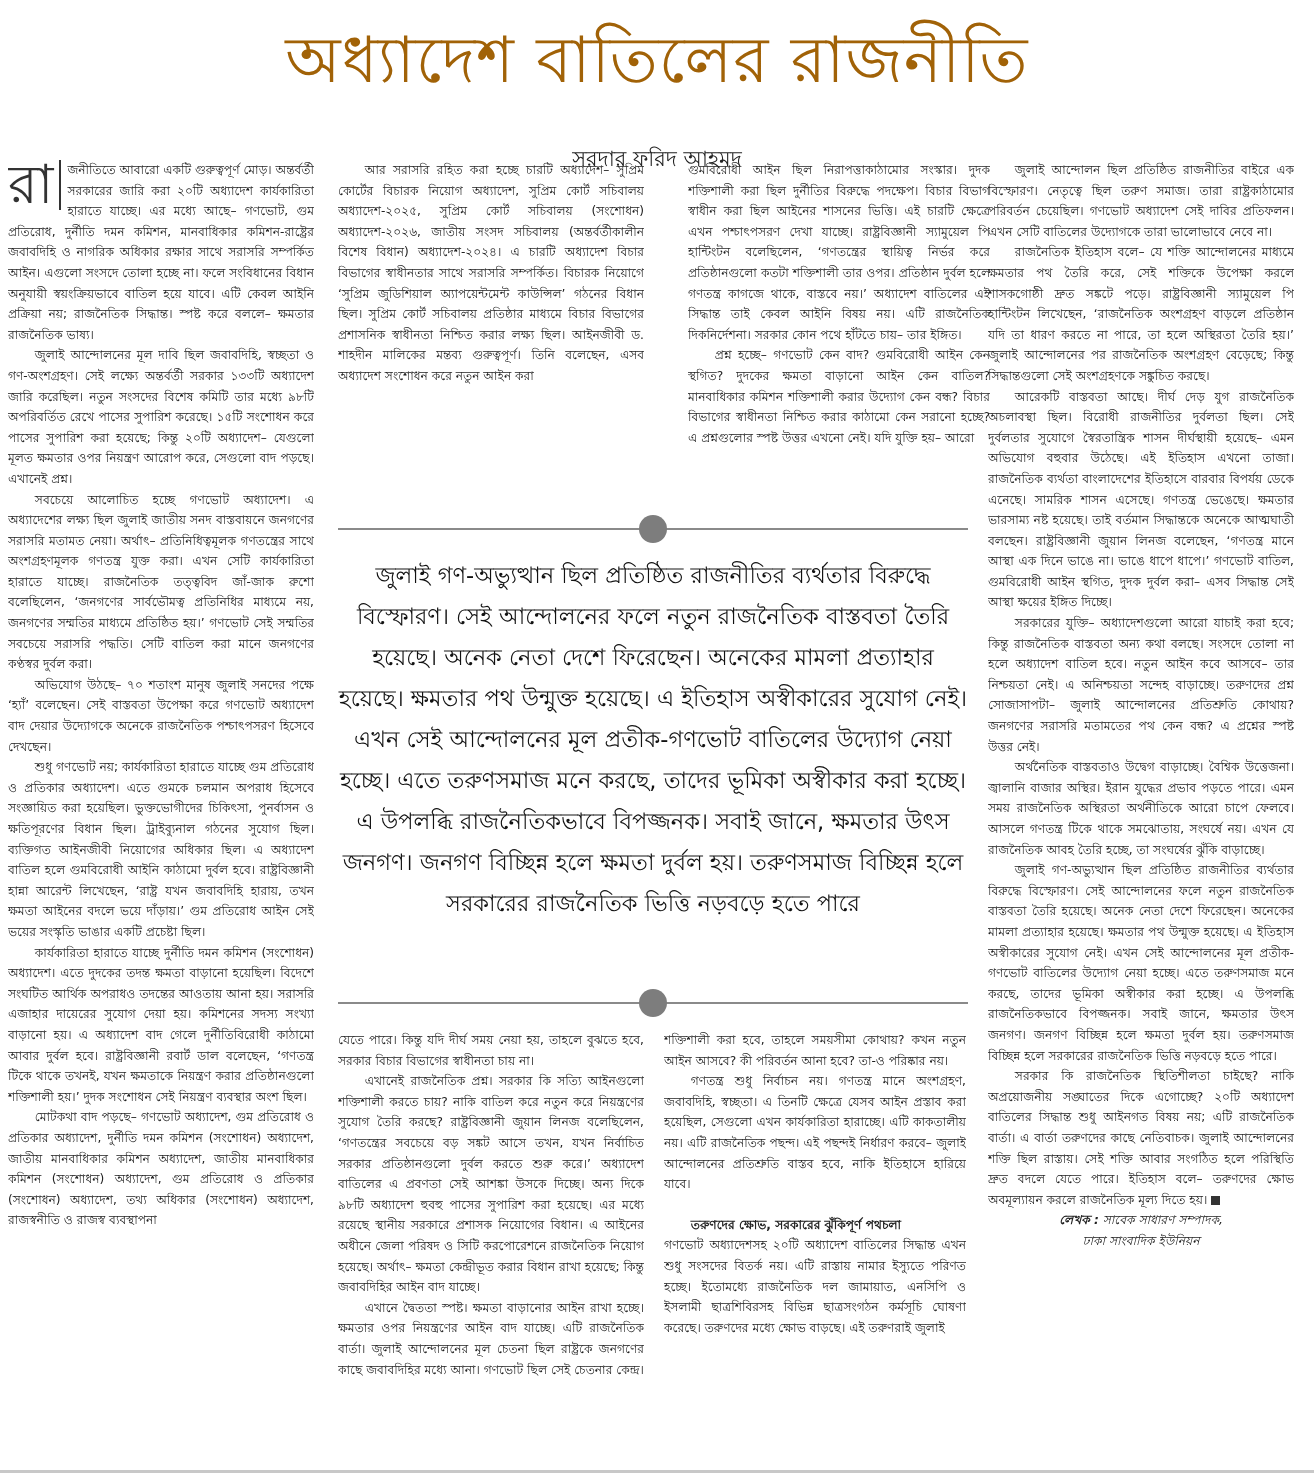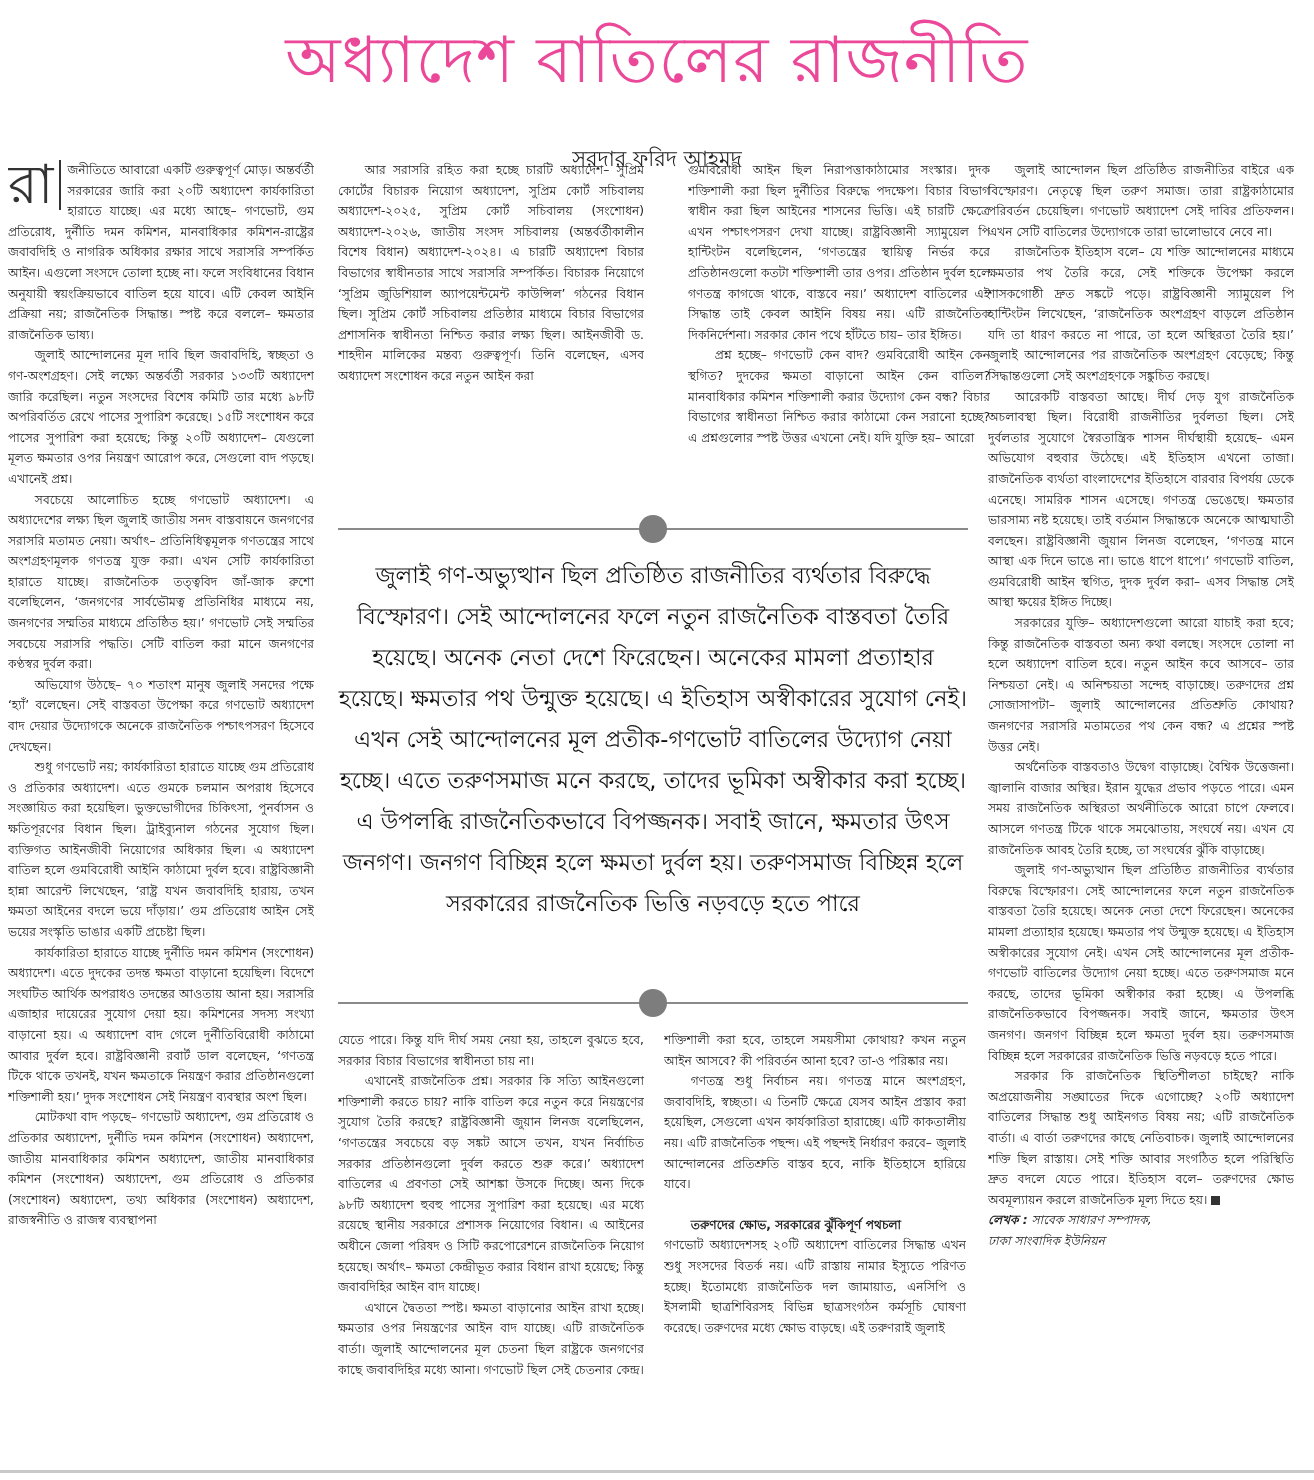--- a/index.html
+++ b/index.html
@@ -1,19 +1,19 @@
 <!DOCTYPE html>
 <html><head>
 <meta charset="utf-8">
 <style>
   html, body { margin:0; padding:0; background:#ffffff; }
   body { width:1314px; height:1480px; position:relative; overflow:hidden; color:#1a1a1a;
          font-family:"DejaVu Sans","Liberation Sans",sans-serif; }
   .headline { position:absolute; left:0; top:20px; width:1314px; text-align:center;
-              font-size:64px; font-weight:normal; line-height:80px; letter-spacing:1px; color:#ec4899;
+              font-size:64px; font-weight:normal; line-height:80px; letter-spacing:1px; color:#a16207;
               font-family:"DejaVu Serif","Liberation Serif",serif; }
   .byline { position:absolute; left:0; top:113px; width:1314px; text-align:center;
             font-size:21px; color:#222; font-family:"DejaVu Sans",sans-serif;margin-top:30px; }
   .col { position:absolute; font-size:12.2px; line-height:20.6px; text-align:justify; color:#222;
          font-family:"DejaVu Sans","Liberation Sans",sans-serif; }
   .col p { margin:0; text-indent:2.2em; }
   .col p.first { text-indent:0; }
   .col p.noind { text-indent:0; }
   .c1 { left:8px; top:160px; width:306px; height:1290px; overflow:hidden; }
   .c2top { left:338px; top:160px; width:306px; height:340px; overflow:hidden; }
@@ -22,21 +22,21 @@
   .c2bot { left:338px; top:1030px; width:306px; height:420px; overflow:hidden; }
   .c3bot { left:664px; top:1030px; width:302px; height:420px; overflow:hidden; }
   .dropcap { float:left; font-size:54px; line-height:50px; margin:0 6px 0 0; padding-right:6px;
              border-right:2px solid #333; color:#333; font-family:"DejaVu Serif",serif; }
   .divider { position:absolute; left:338px; width:630px; height:2px; background:#8a8a8a; }
   .dot { position:absolute; width:28px; height:28px; border-radius:50%; background:#7d7d7d; }
   .pullquote { position:absolute; left:338px; top:555px; width:630px; text-align:center;
                font-size:22.5px; line-height:41px; color:#111;
                font-family:"DejaVu Sans","Liberation Sans",sans-serif; }
   .subhead { font-weight:bold; text-indent:0; margin-top:20px !important; }
-  .author { text-align:left; font-style:italic; text-indent:0 !important; }
+  .author { text-align:center; font-style:italic; text-indent:0 !important; }
   .author b { font-style:italic; }
   .bottom-rule { position:absolute; left:0; top:1470px; width:1314px; height:3px; background:#c8c8c8; }
   .endmark { display:inline-block; width:9px; height:9px; background:#333; margin-left:4px; vertical-align:middle; }
 </style>
 </head>
 <body>
 
 <div class="headline">অধ্যাদেশ বাতিলের রাজনীতি</div>
 <div class="byline">সরদার ফরিদ আহমদ</div>
 

